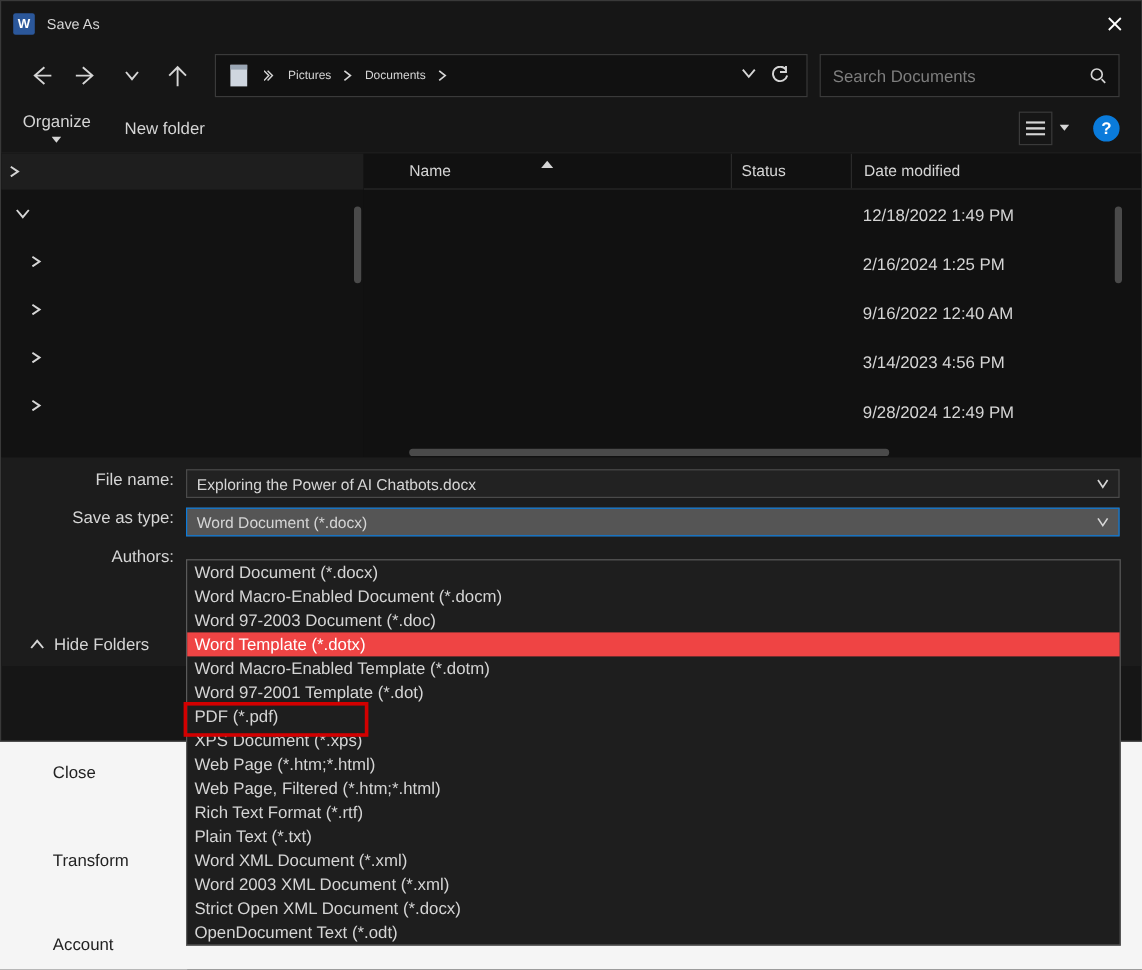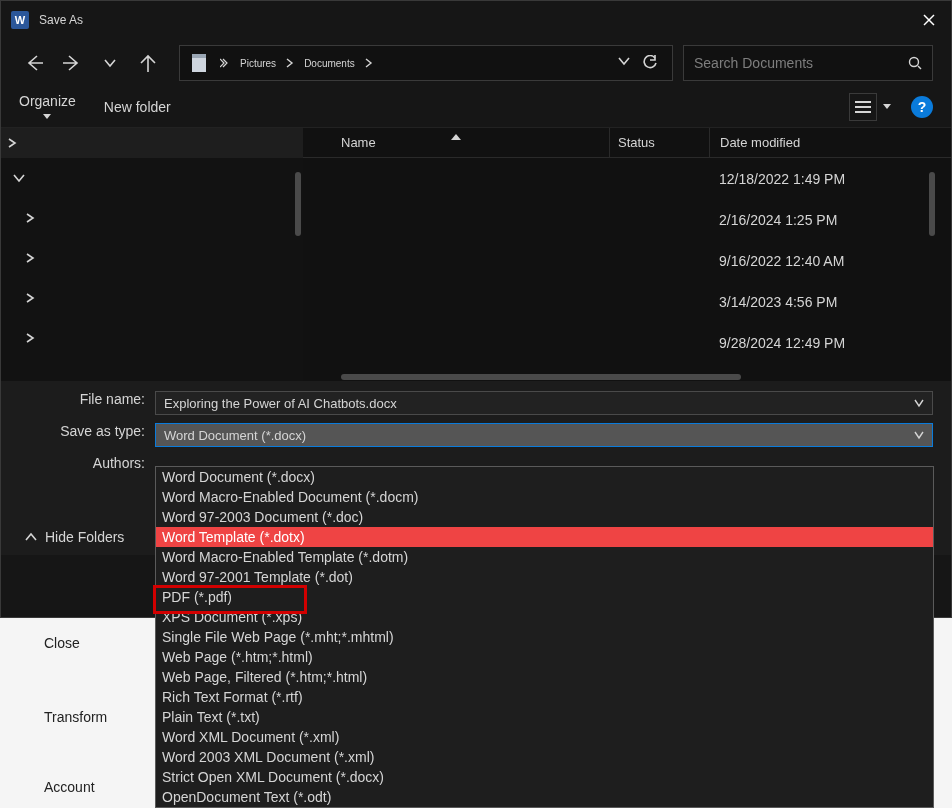--- a/index.html
+++ b/index.html
@@ -574,21 +574,20 @@
 
 <div class="dropdown" id="dropdown">
     <div class="opt">Word Document (*.docx)</div>
     <div class="opt">Word Macro-Enabled Document (*.docm)</div>
     <div class="opt">Word 97-2003 Document (*.doc)</div>
     <div class="opt hl">Word Template (*.dotx)</div>
     <div class="opt">Word Macro-Enabled Template (*.dotm)</div>
     <div class="opt">Word 97-2001 Template (*.dot)</div>
     <div class="opt marked">PDF (*.pdf)</div>
     <div class="opt">XPS Document (*.xps)</div>
-    <div class="opt">Single File Web Page (*.mht;*.mhtml)</div>
     <div class="opt">Web Page (*.htm;*.html)</div>
     <div class="opt">Web Page, Filtered (*.htm;*.html)</div>
     <div class="opt">Rich Text Format (*.rtf)</div>
     <div class="opt">Plain Text (*.txt)</div>
     <div class="opt">Word XML Document (*.xml)</div>
     <div class="opt">Word 2003 XML Document (*.xml)</div>
     <div class="opt">Strict Open XML Document (*.docx)</div>
     <div class="opt">OpenDocument Text (*.odt)</div>
   </div>
 

